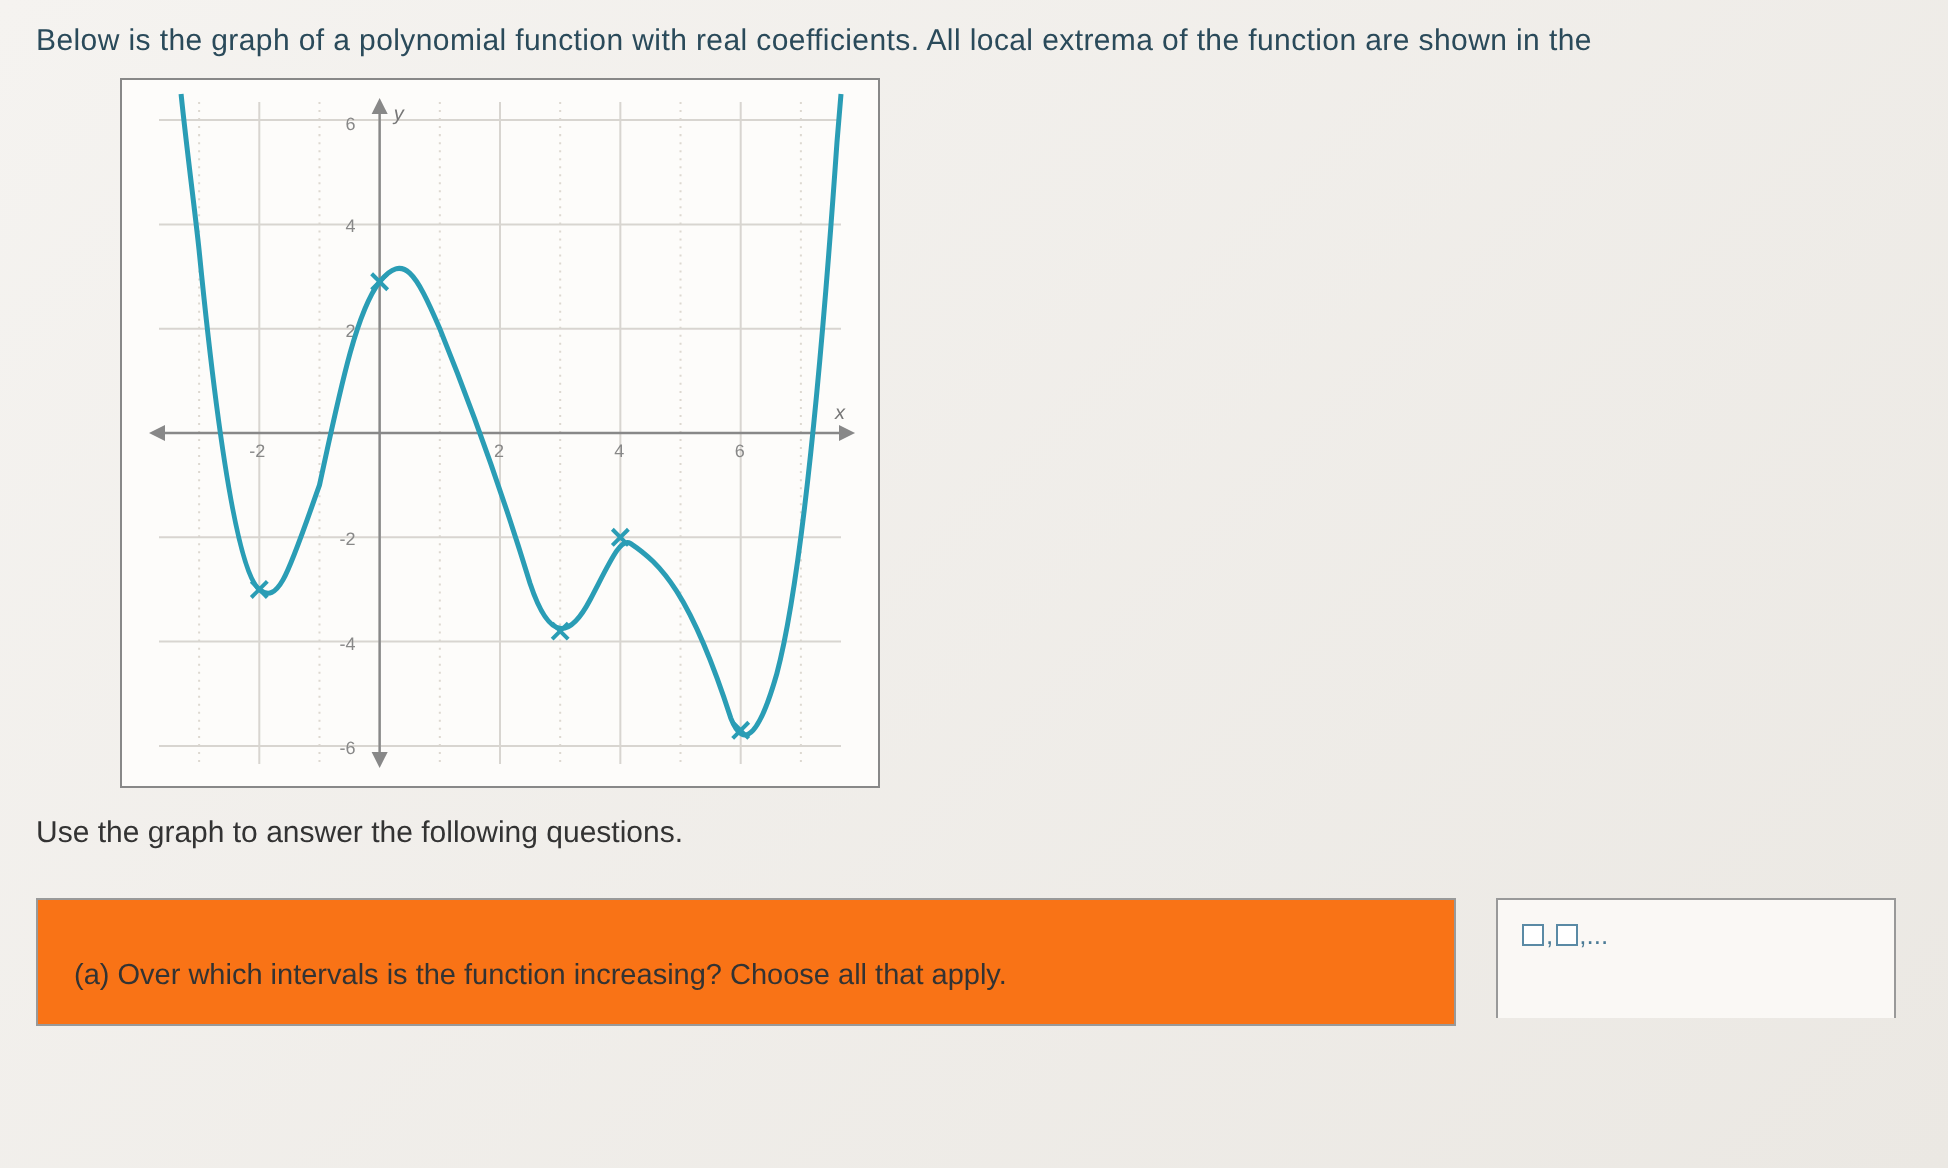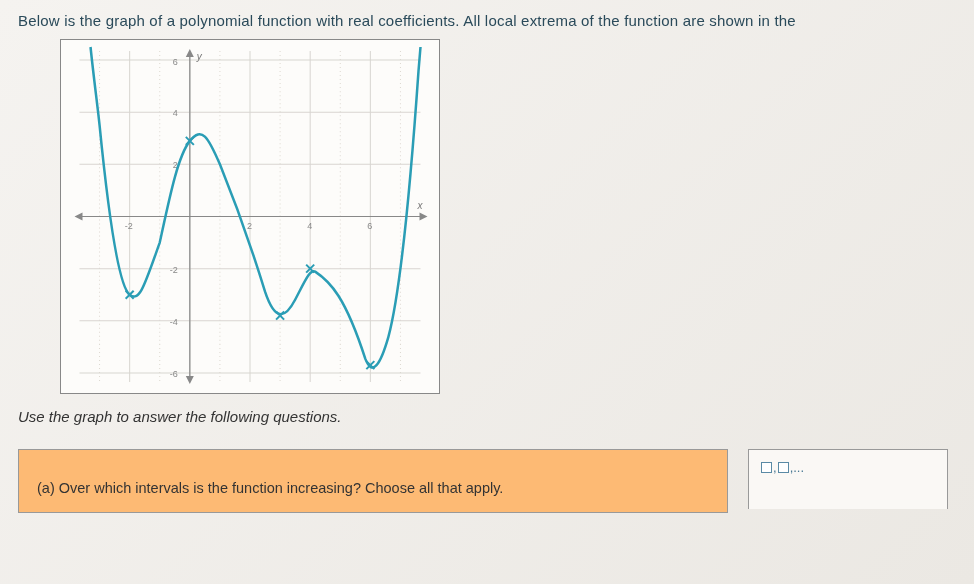--- a/index.html
+++ b/index.html
@@ -64,31 +64,30 @@
     }
     .marker {
       stroke: #2a9db5;
       stroke-width: 2;
       fill: none;
     }
     .instruction-text {
       margin: 14px 0 0 18px;
       font-size: 15px;
       color: #333;
-      font-style: italic;
     }
     .question-row {
       margin: 24px 0 0 18px;
       display: flex;
       gap: 20px;
       align-items: flex-start;
     }
     .question-box {
       border: 1px solid #999;
-      background: #fdba74;
+      background: #f97316;
       width: 710px;
       padding: 30px 18px 16px 18px;
       font-size: 14.5px;
       color: #333;
     }
     .answer-box {
       border: 1px solid #999;
       border-bottom: none;
       background: #faf8f5;
       width: 200px;

